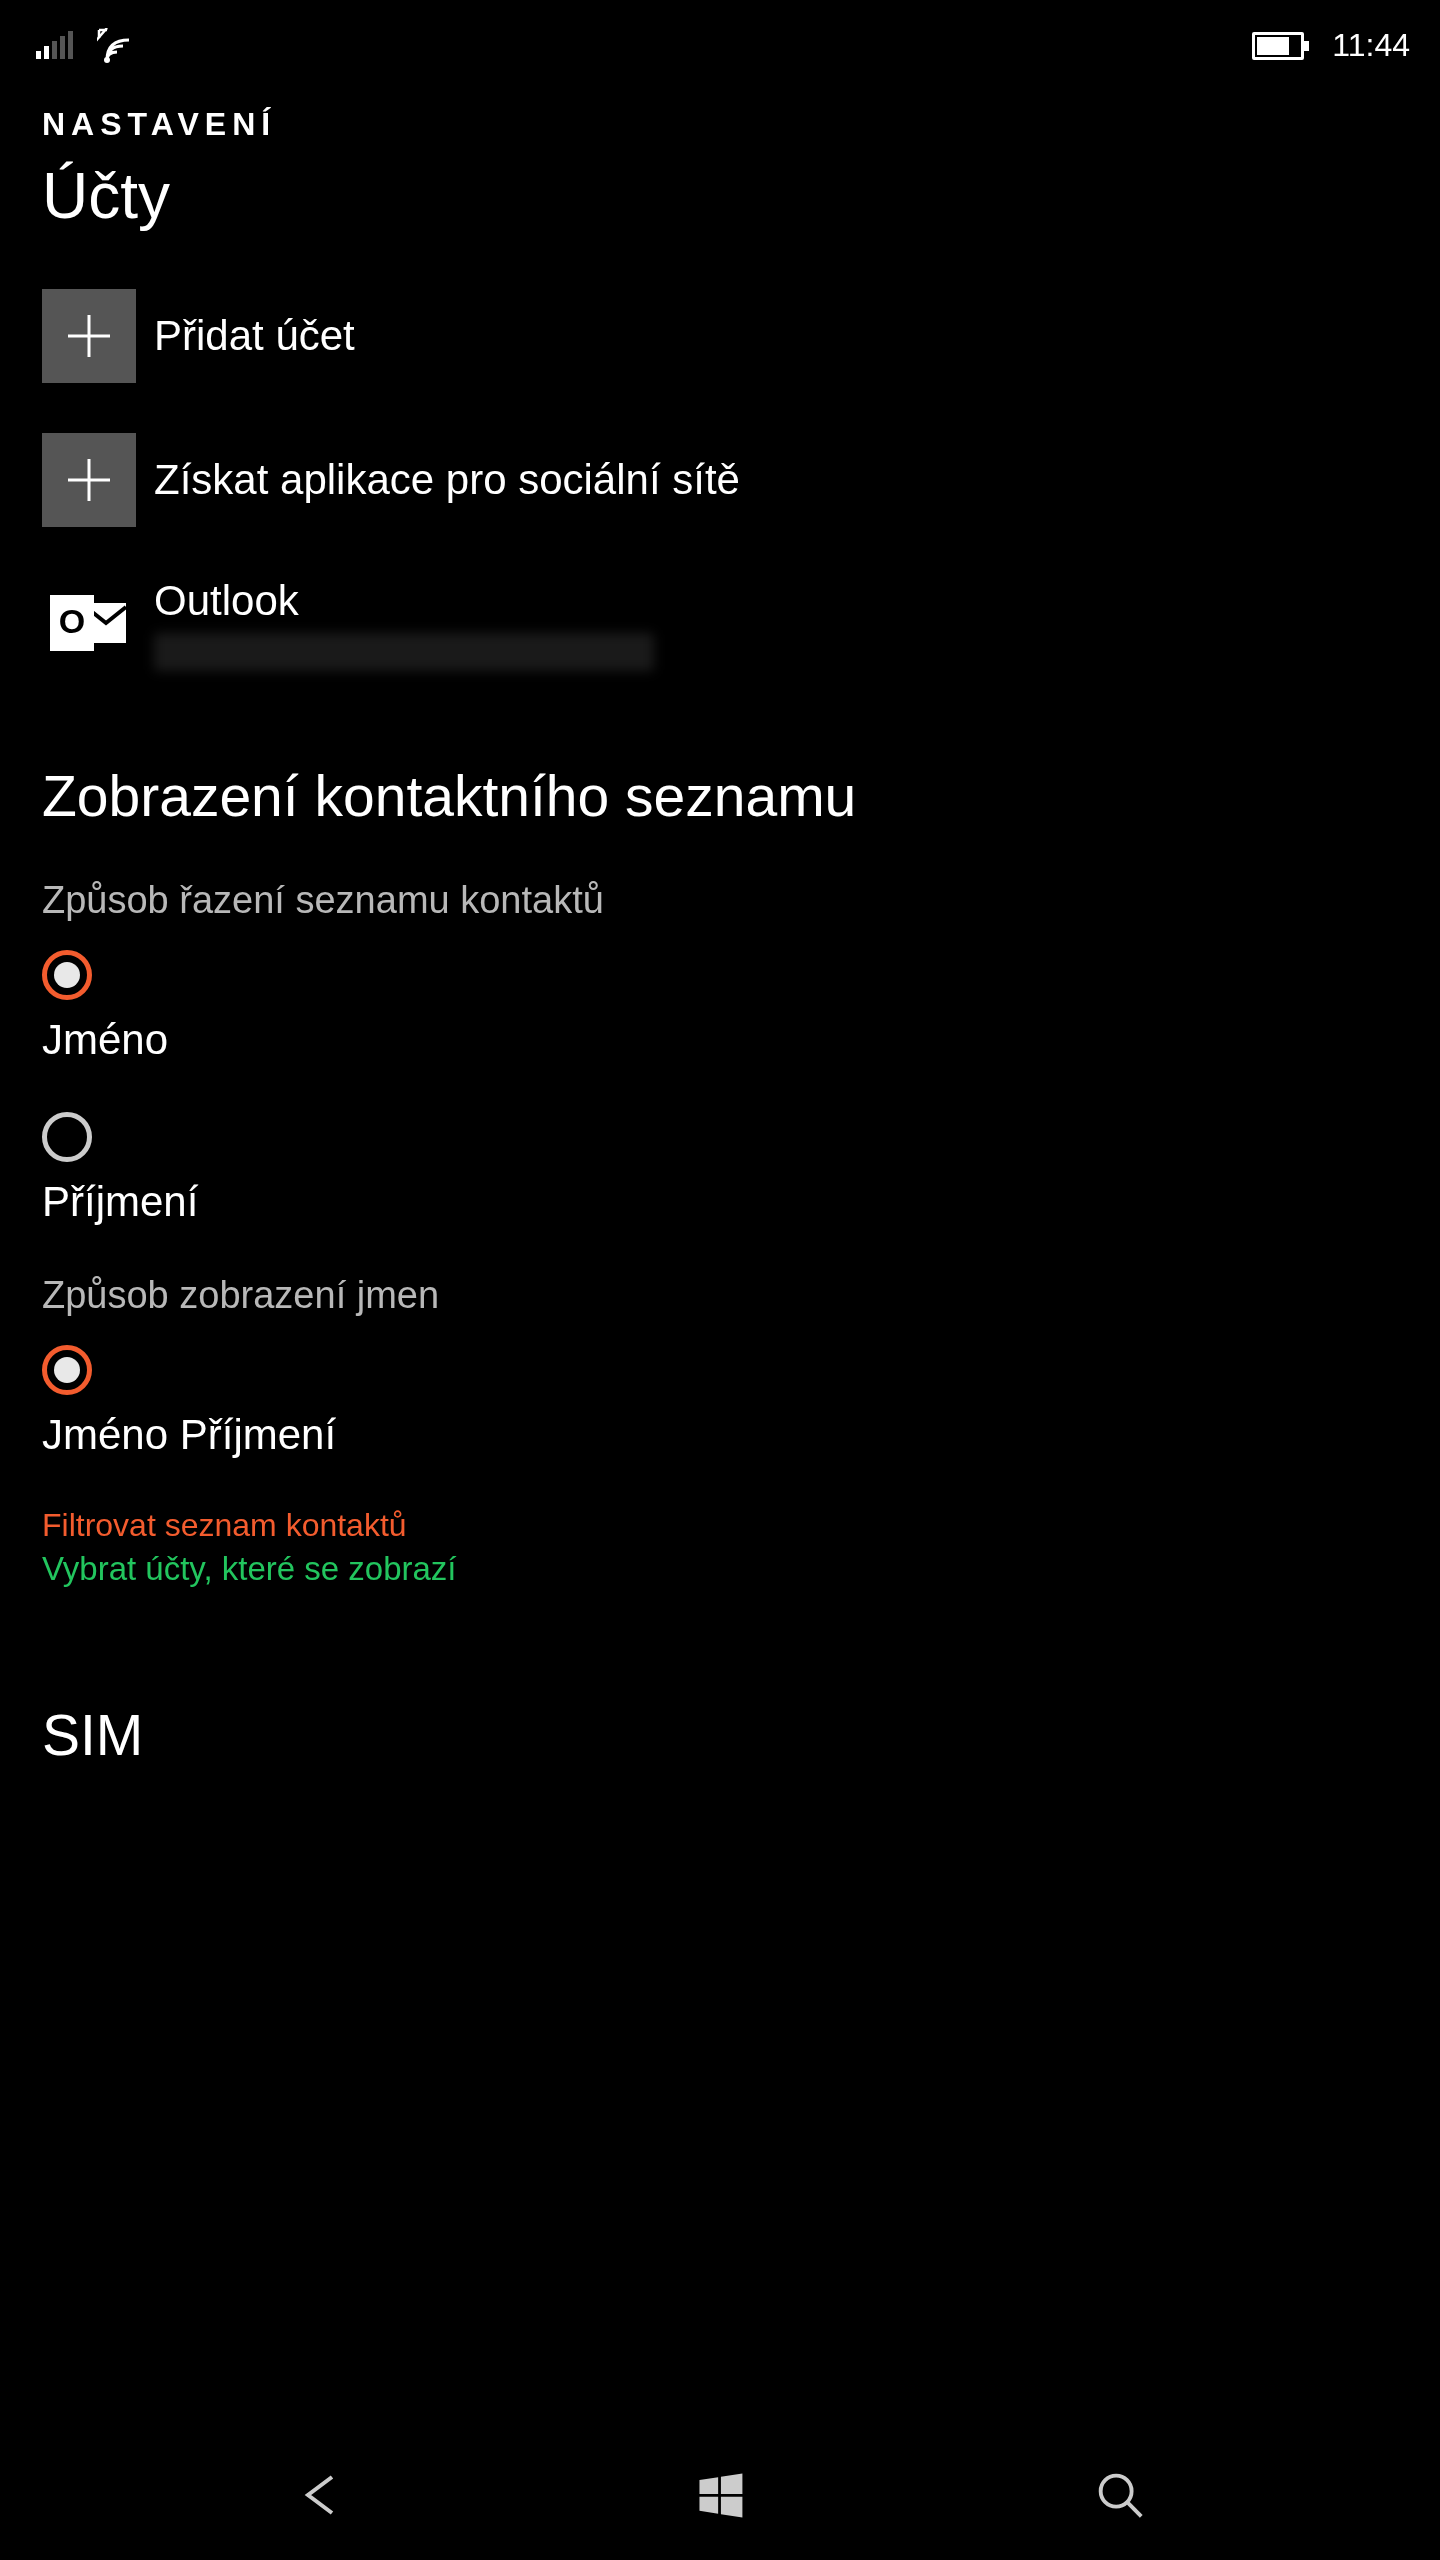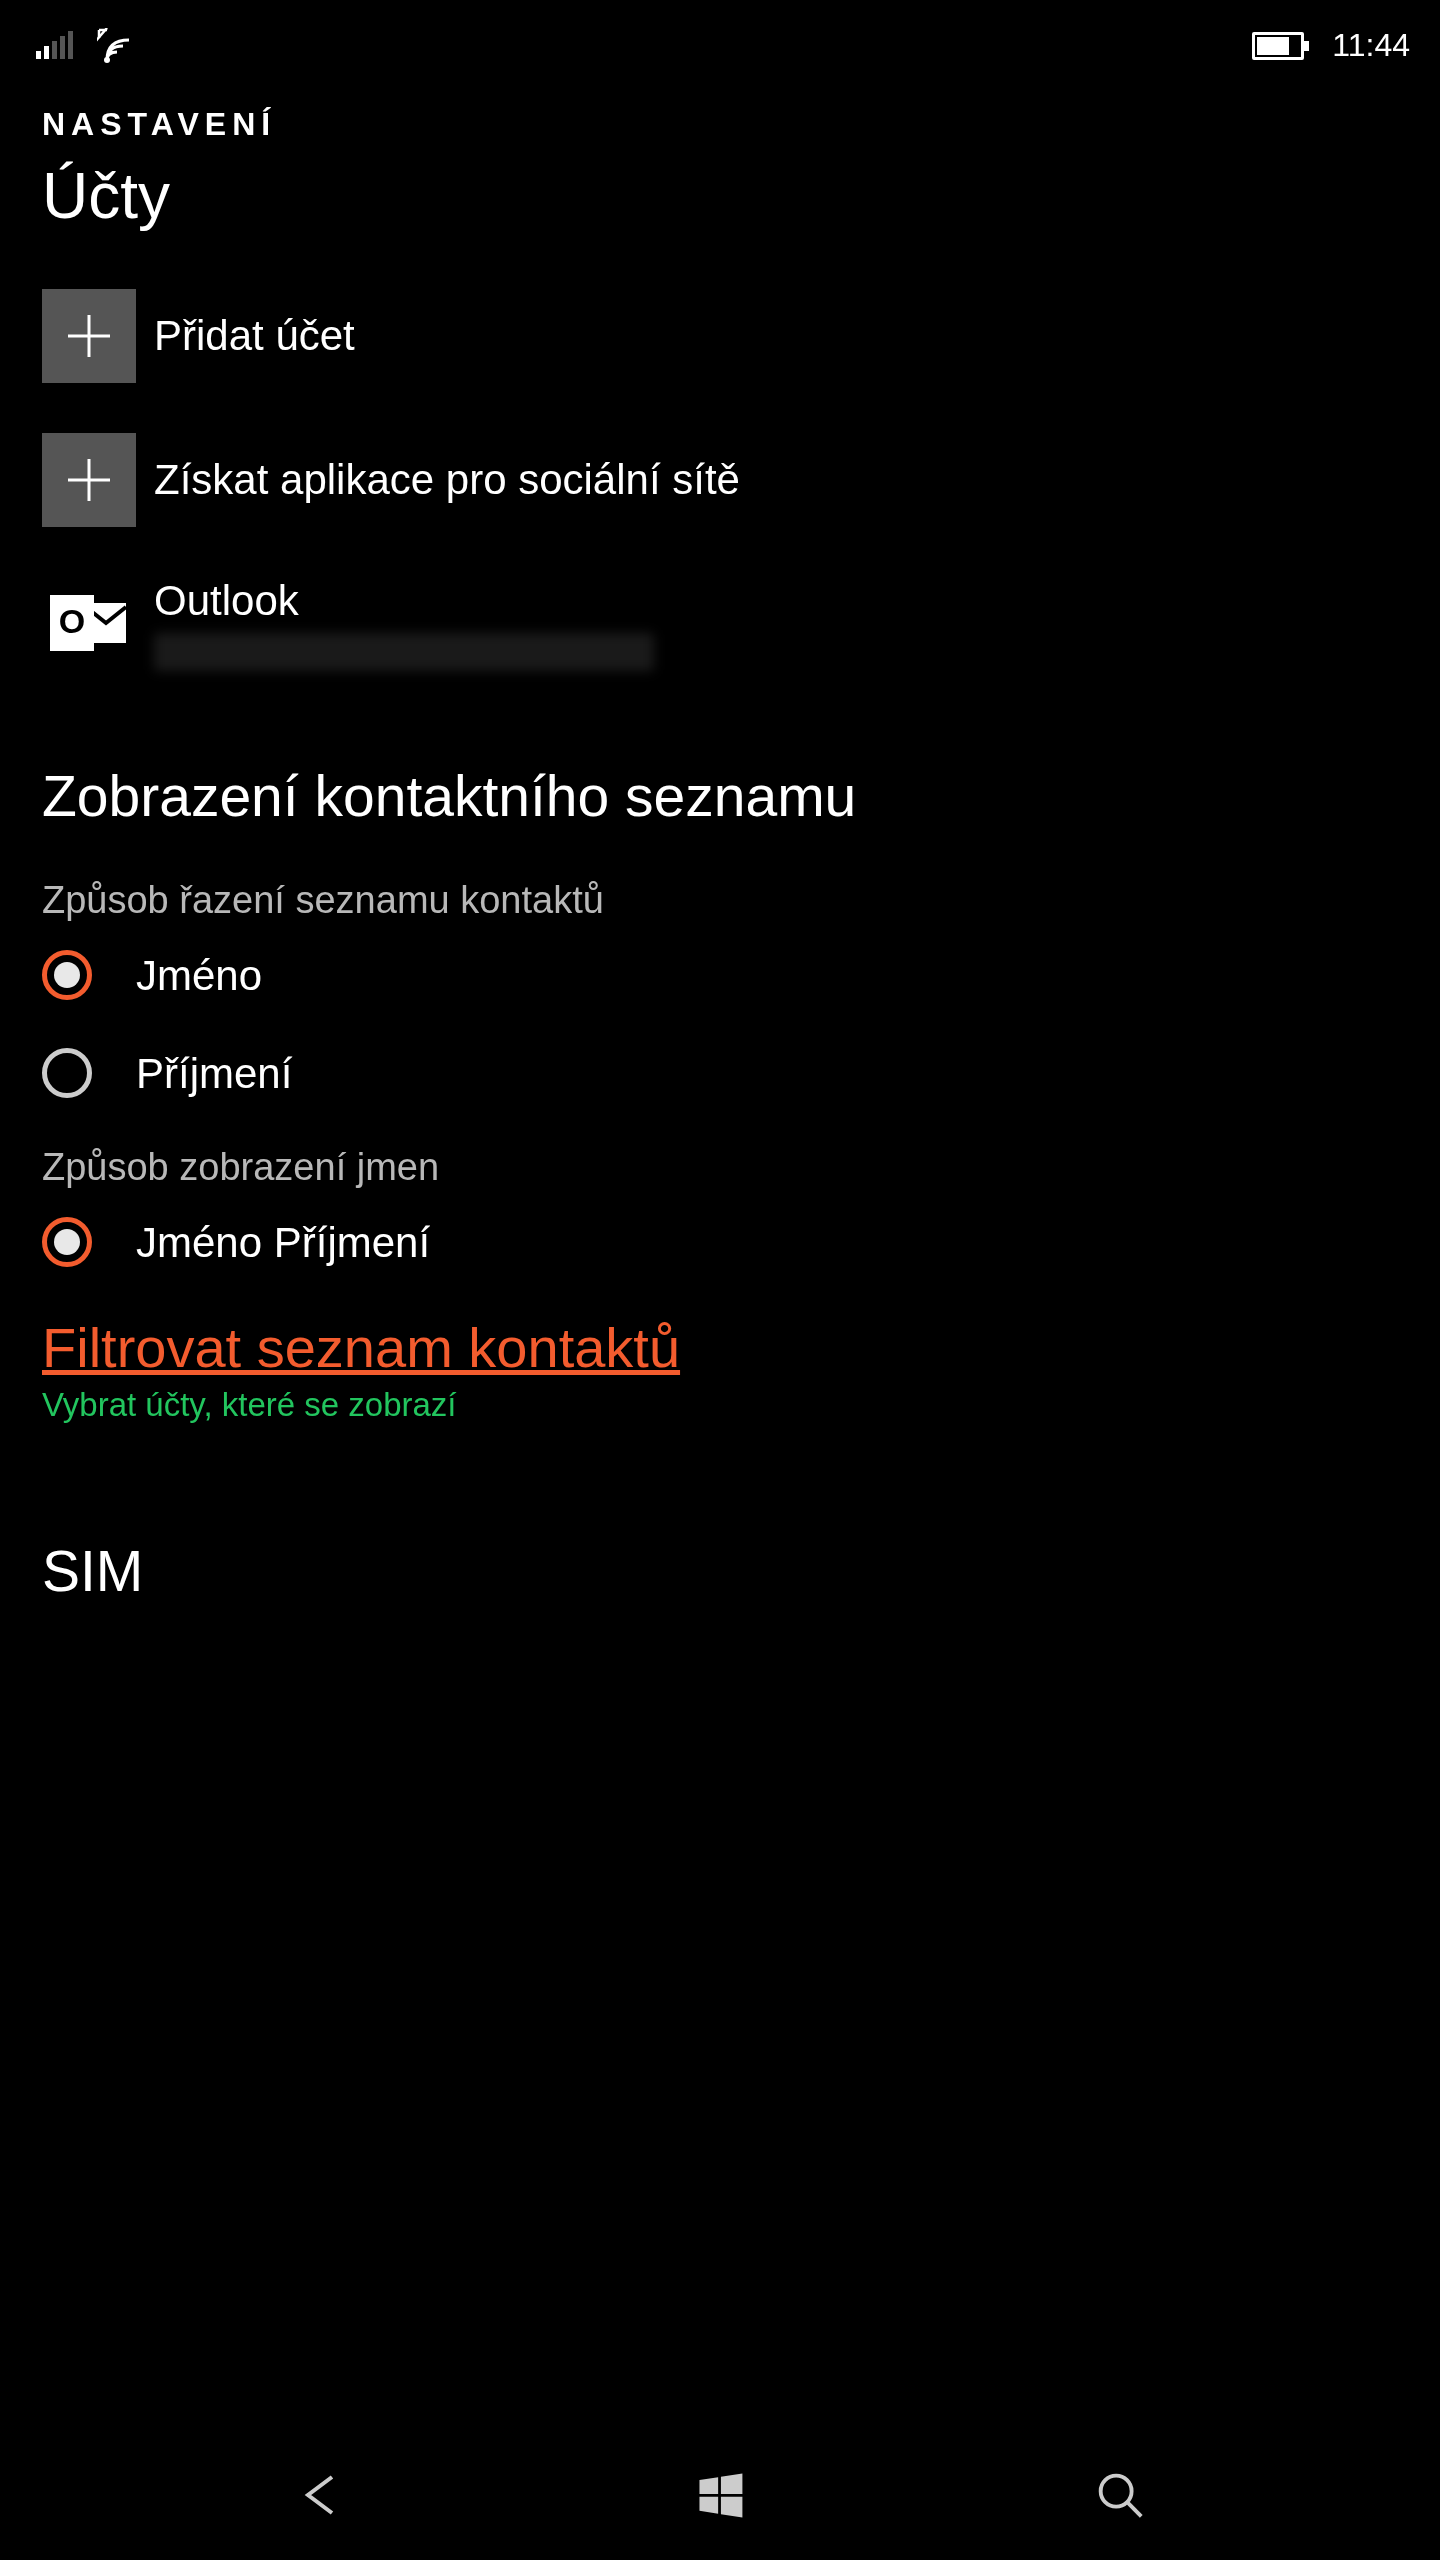--- a/index.html
+++ b/index.html
@@ -152,24 +152,25 @@
       margin-top: 50px;
     }
     .option-label {
       font-size: 38px;
       color: #b8b8b8;
       font-weight: 400;
       margin-bottom: 28px;
     }
     .radio-item {
       display: flex;
-      align-items: flex-end;
-      gap: 44px;
+      align-items: flex-start;
+      gap: 16px;
       margin-bottom: 48px;
       cursor: pointer;
+      flex-direction: column;
     }
     .radio-circle {
       width: 50px;
       height: 50px;
       border: 5px solid #ccc;
       border-radius: 50%;
       display: flex;
       align-items: center;
       justify-content: center;
       flex-shrink: 0;
@@ -185,26 +186,25 @@
       display: none;
     }
     .radio-circle.selected .radio-dot {
       display: block;
     }
     .radio-label {
       font-size: 42px;
       font-weight: 400;
     }
     .filter-link {
-      font-size: 56px;
+      font-size: 32px;
       color: #f35c2e;
       font-weight: 400;
       margin-top: 19px;
       cursor: pointer;
-      text-decoration: underline;
     }
     .filter-sub {
       font-size: 33px;
       color: #22c55e;
       font-weight: 400;
       margin-top: 6px;
     }
     .sim-title {
       font-size: 57px;
       font-weight: 300;

